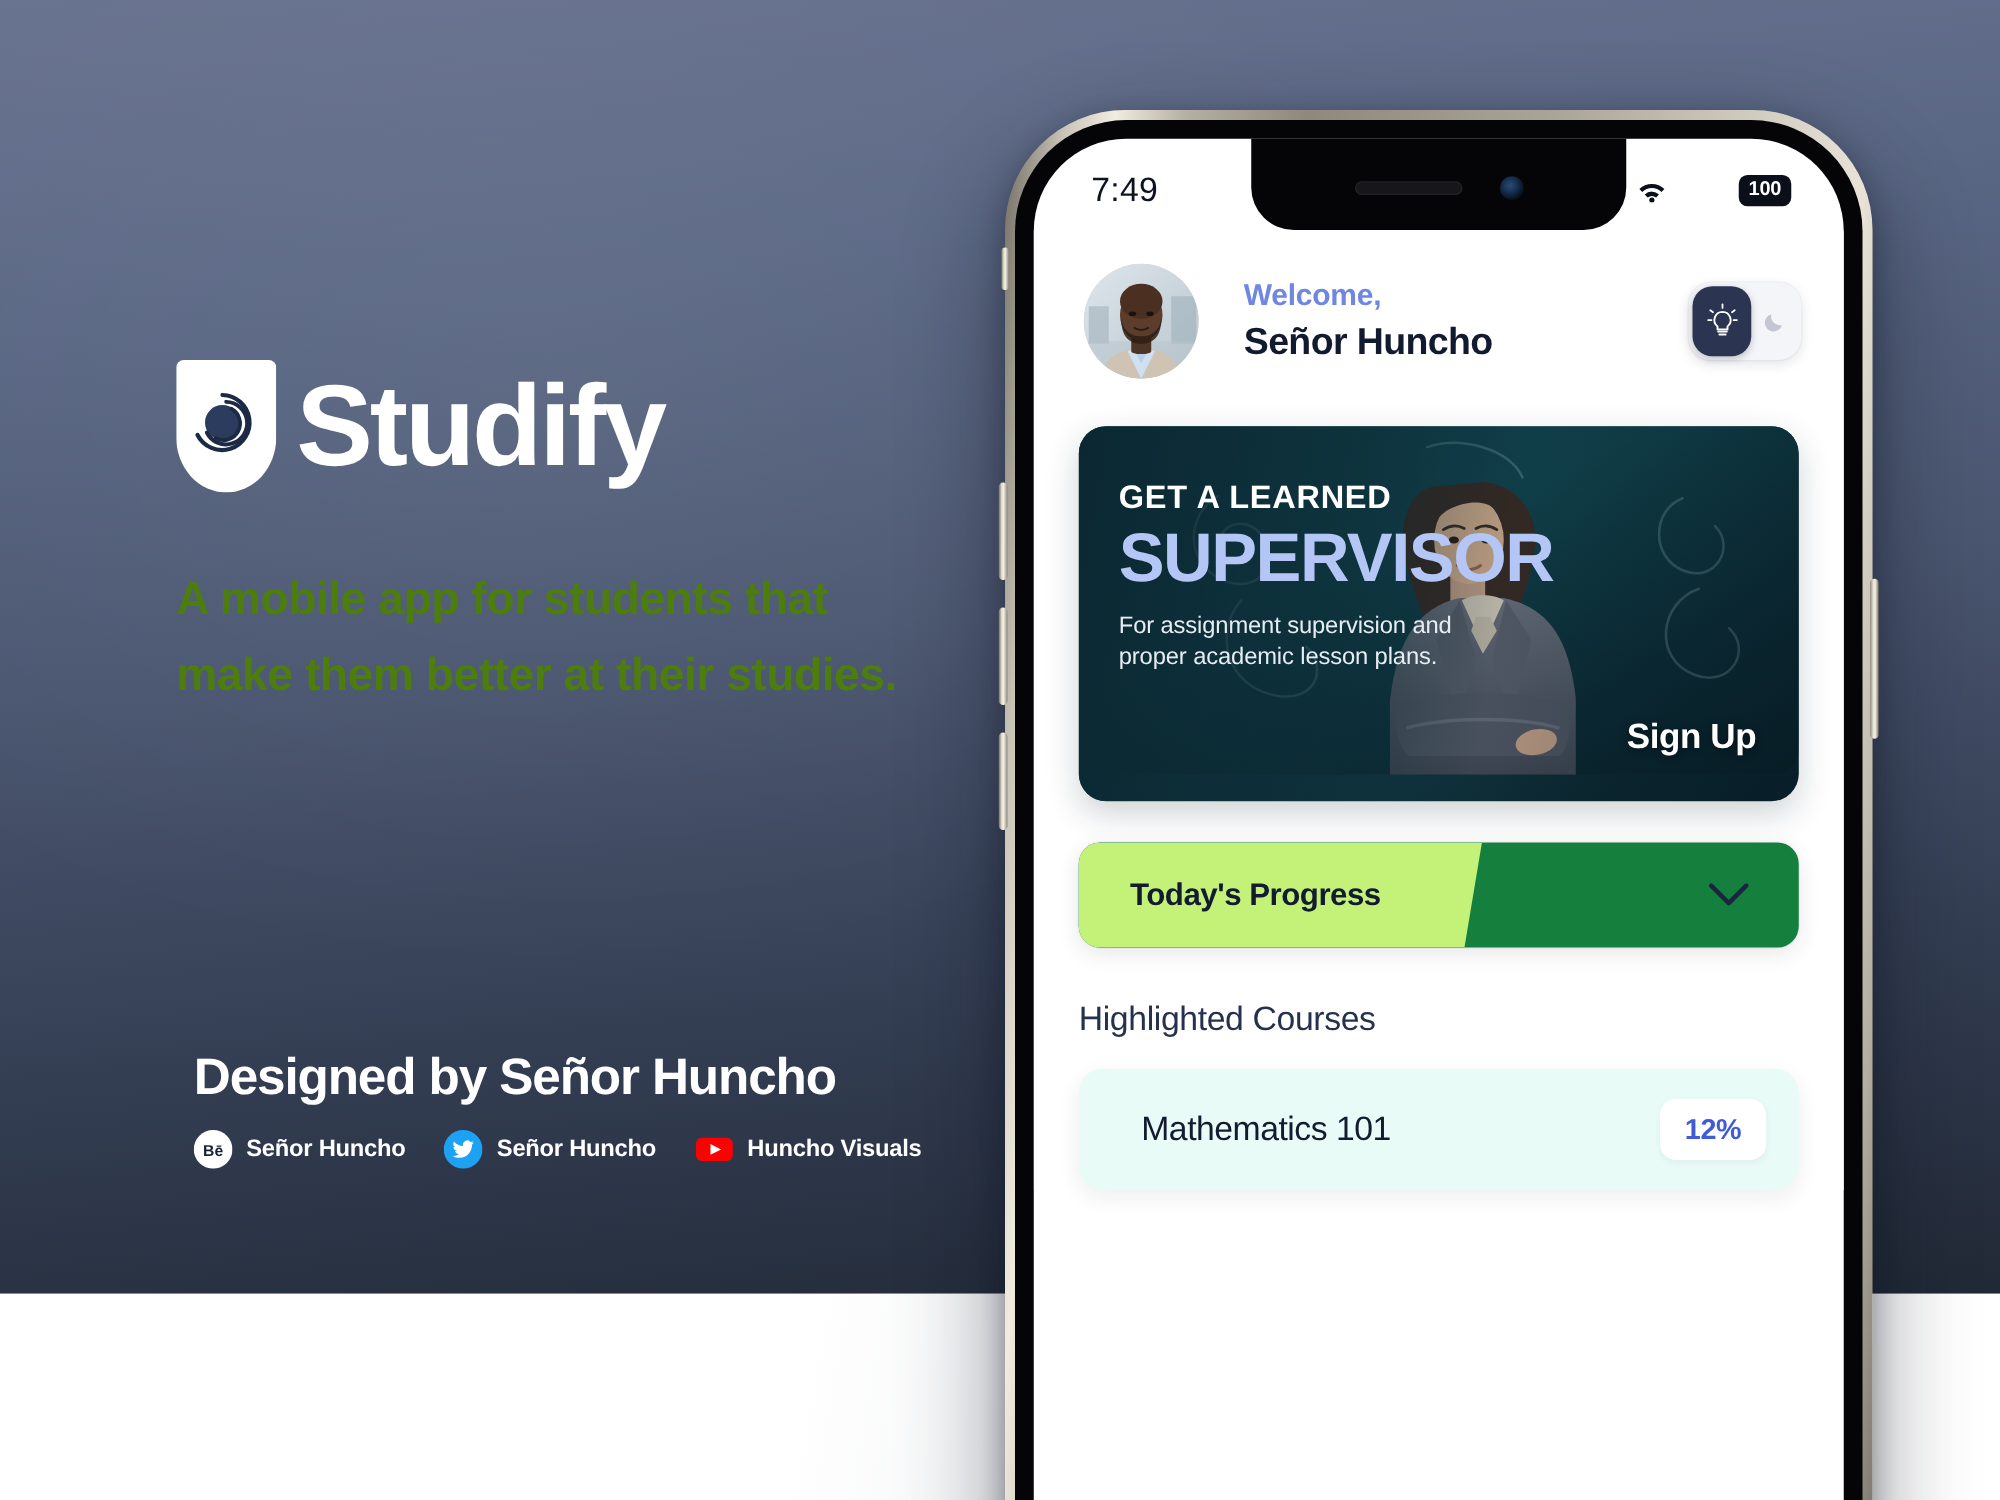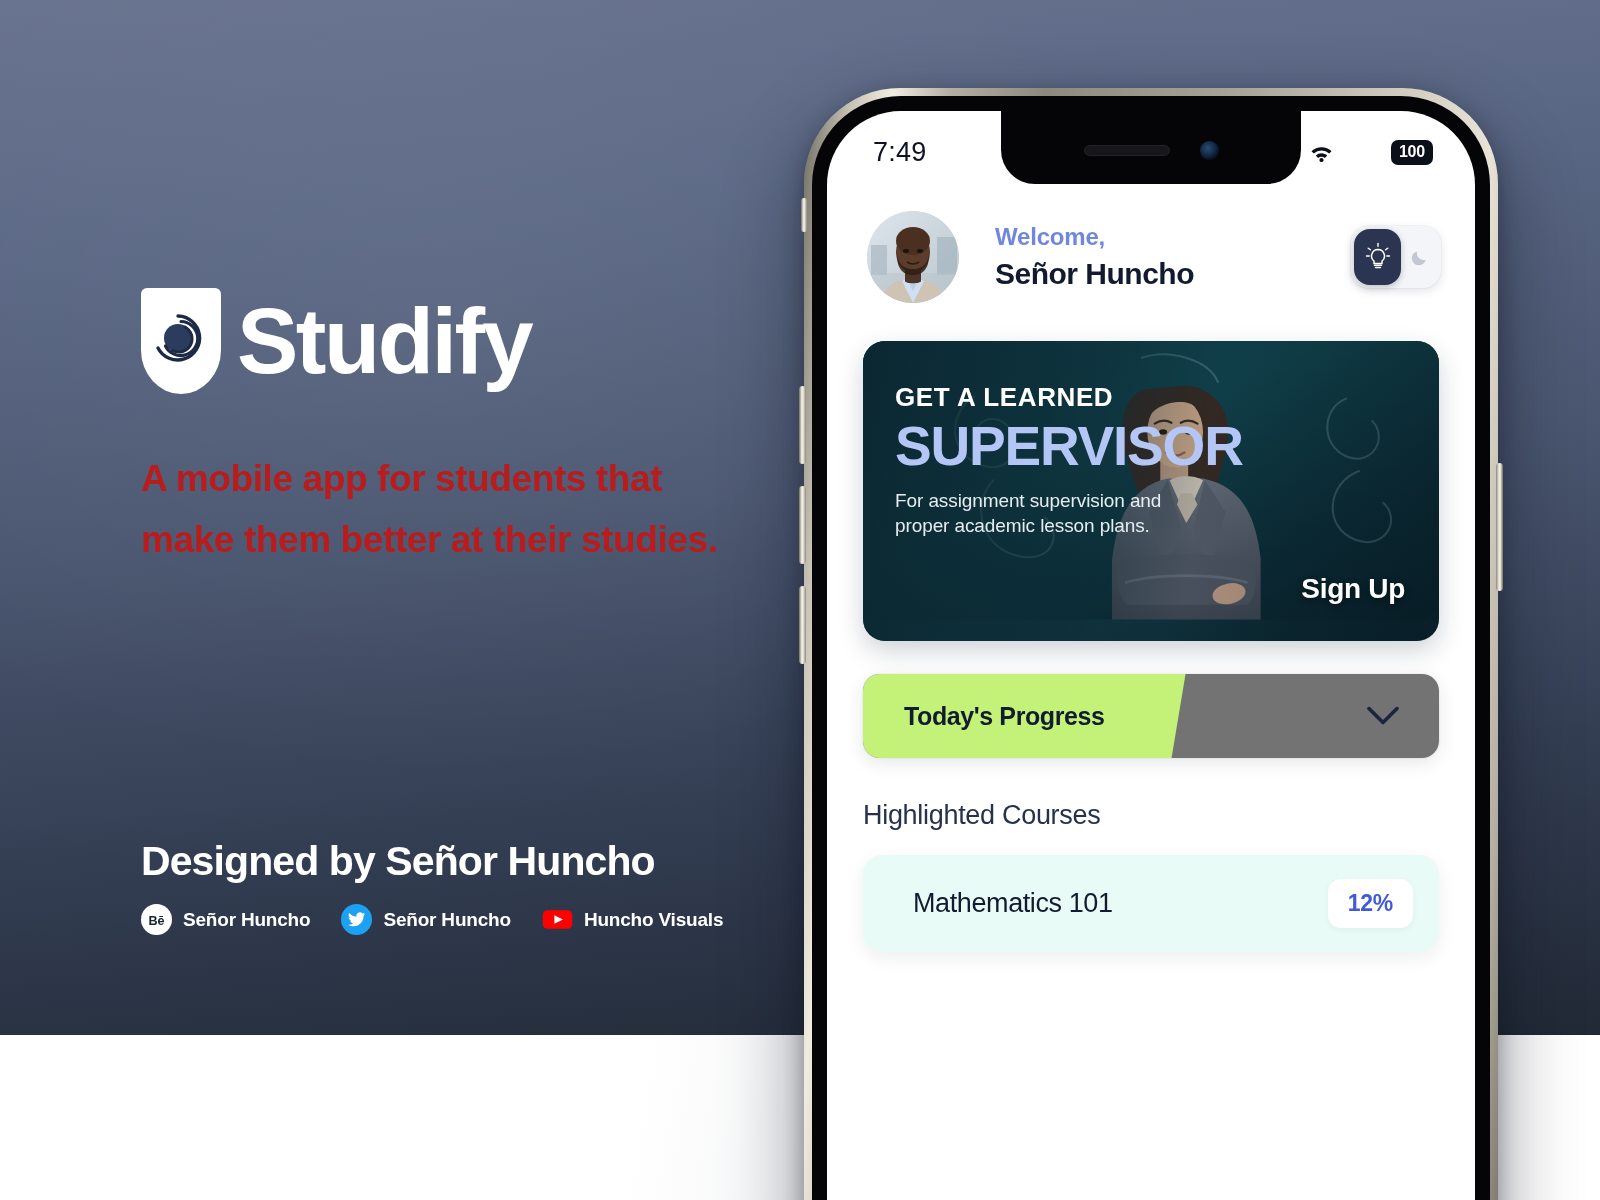--- a/index.html
+++ b/index.html
@@ -56,27 +56,27 @@
     color: #ffffff;
     letter-spacing: -2.5px;
     line-height: 1;
     white-space: nowrap;
   }
   #tagline {
     margin-top: 54px;
     font-size: 37px;
     font-weight: 600;
     line-height: 1.65;
-    color: #b91c1c;
+    color: #4d7c0f;
     letter-spacing: -0.4px;
     max-width: 620px;
   }
 
   
-  #credits { position: absolute; left: 141px; top: 838px; width: 700px; }
+  #credits { position: absolute; left: 155px; top: 838px; width: 700px; }
   #credit-title {
     font-size: 41px; font-weight: 700; color: #ffffff;
     letter-spacing: -0.9px; white-space: nowrap;
   }
   #social-row { margin-top: 19px; display: flex; align-items: center; gap: 31px; }
   .social-link { display: flex; align-items: center; gap: 11px; cursor: pointer; }
   .social-label {
     font-size: 19px; font-weight: 700; color: #ffffff; white-space: nowrap;
     letter-spacing: -0.2px;
   }
@@ -250,21 +250,21 @@
     cursor: pointer;
     text-shadow: 0 2px 7px rgba(0,0,0,0.45);
   }
 
   
   #progress-card {
     position: relative;
     margin-top: 33px;
     height: 84px;
     border-radius: 17px;
-    background: #737373;
+    background: #15803d;
     box-shadow: 0 5px 18px rgba(23,33,57,0.11), 0 0 0 1px rgba(23,33,57,0.03);
     overflow: hidden;
     display: flex; align-items: center;
     cursor: pointer;
   }
   #progress-fill {
     position: absolute; left: 0; top: 0; height: 100%;
     width: 56%;
     background: #c4f279;
     clip-path: polygon(0 0, 100% 0, calc(100% - 14px) 100%, 0 100%);

